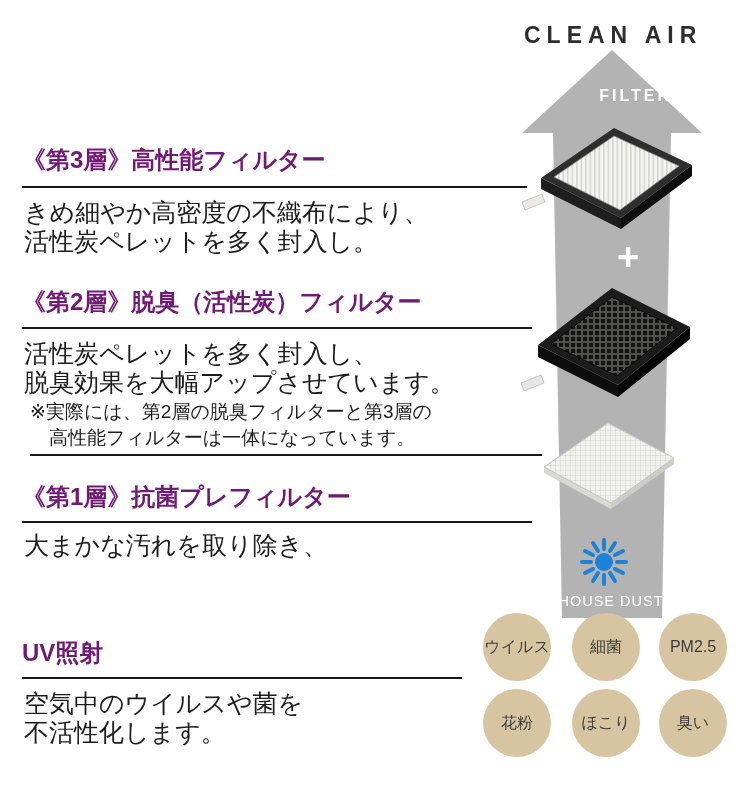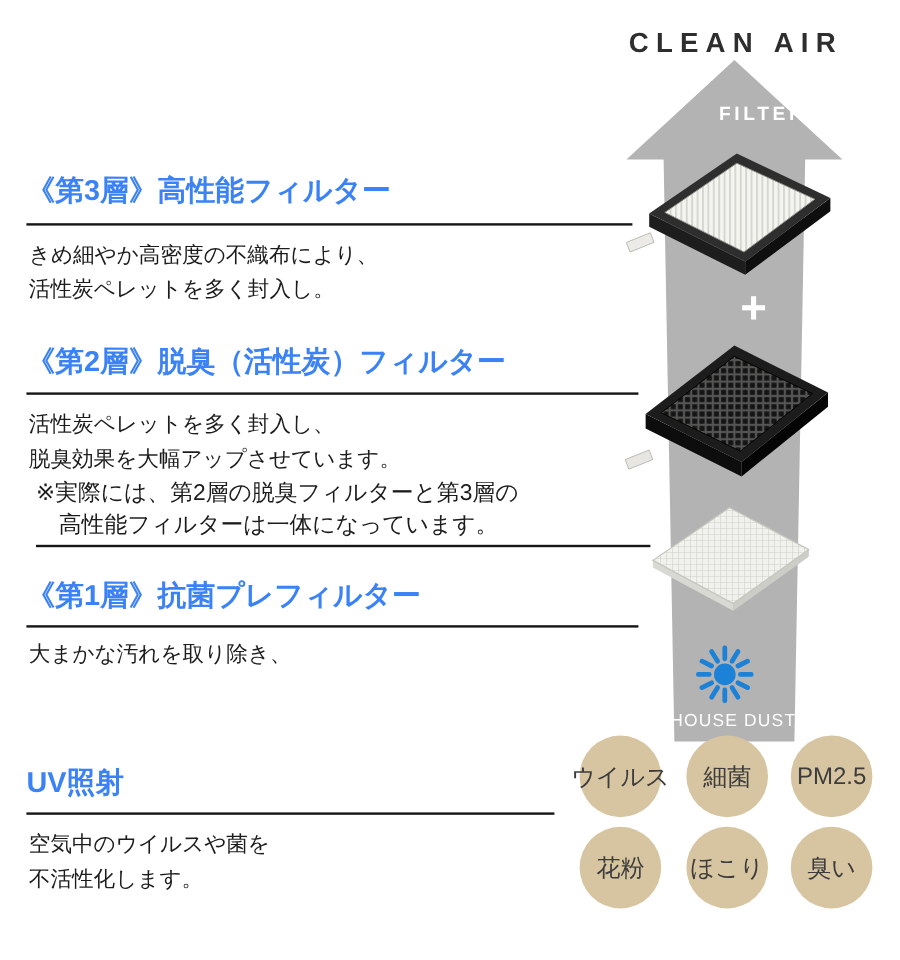--- a/index.html
+++ b/index.html
@@ -18,29 +18,29 @@
     letter-spacing:3px;color:#ffffff;
   }
   .plus-label{
     left:608px;top:238px;width:40px;text-align:center;font-size:38px;font-weight:700;color:#ffffff;line-height:38px;
   }
   .house-dust{
     left:537px;top:593px;width:148px;text-align:center;font-size:14.5px;font-weight:400;
     letter-spacing:1px;color:#ffffff;white-space:nowrap;
   }
   .heading{
-    left:22px;margin:0;font-size:24px;font-weight:700;color:#3b82f6;white-space:nowrap;line-height:30px;
+    left:22px;margin:0;font-size:24px;font-weight:700;color:#701a75;white-space:nowrap;line-height:30px;
   }
   .leader{height:1.5px;background:#161616;}
-  .body-text{left:24px;font-size:18px;line-height:29px;color:#1c1c1c;white-space:nowrap;}
+  .body-text{left:24px;font-size:25px;line-height:29px;color:#1c1c1c;white-space:nowrap;}
   .note-text{left:30px;font-size:19px;line-height:26px;color:#1c1c1c;white-space:nowrap;}
   .particle{
     width:68px;height:68px;border-radius:50%;background:#d6c5a0;
     display:flex;align-items:center;justify-content:center;
-    font-size:20px;color:#3c3c3c;white-space:nowrap;
+    font-size:16px;color:#3c3c3c;white-space:nowrap;
   }
 </style>
 </head>
 <body>
 
 <div class="page">
 
   <svg class="art" width="750" height="800" viewBox="0 0 750 800">
     <defs>
       <pattern id="pleats" width="4.5" height="6" patternUnits="userSpaceOnUse">

